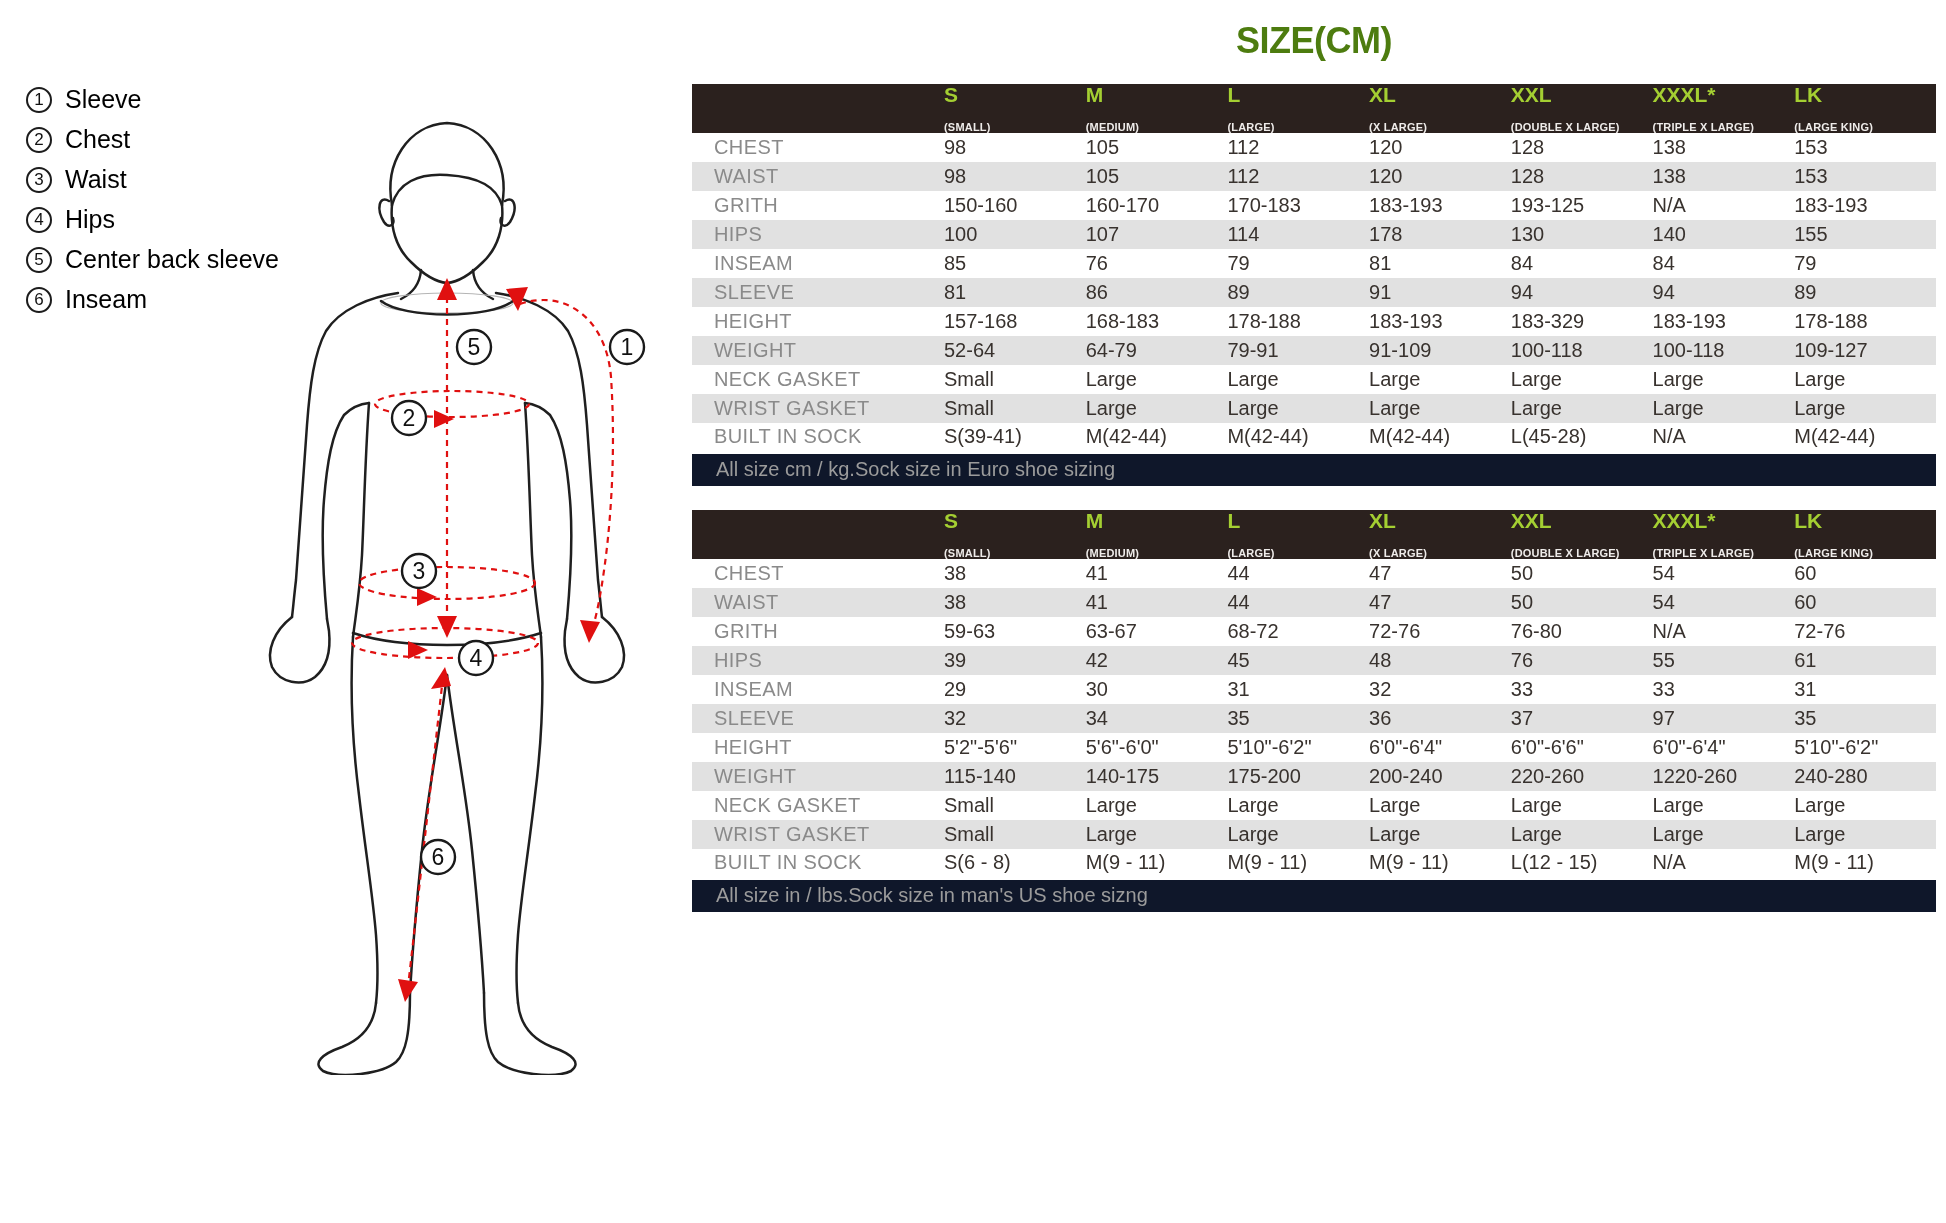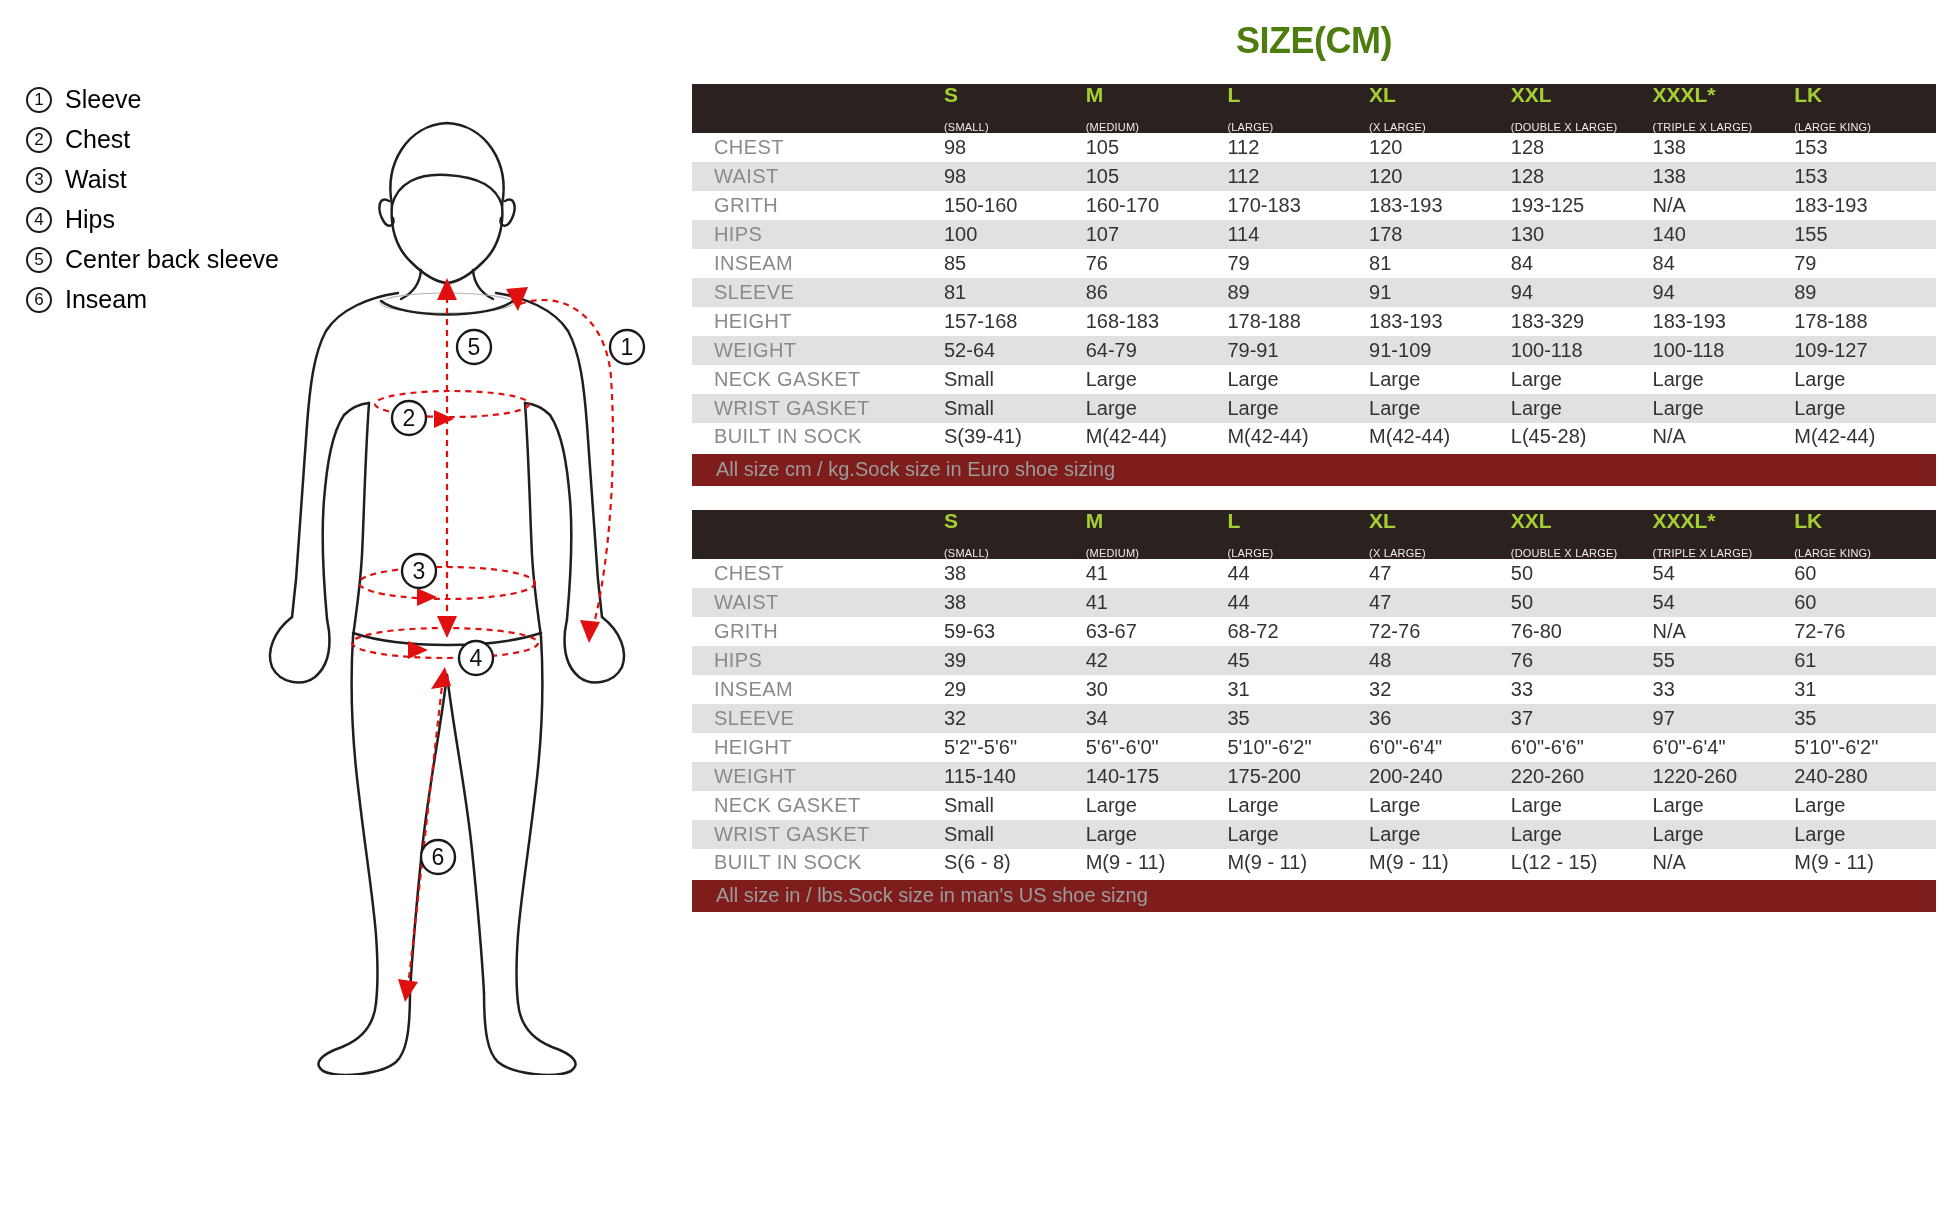--- a/index.html
+++ b/index.html
@@ -20,27 +20,27 @@
   
   .tables{position:absolute;left:692px;top:0;width:1244px;}
   .tables section{padding-top:20px;}
   .tables section.second{padding-top:24px;}
   .size-title{height:42px;line-height:42px;margin:0 0 22px 0;text-align:center;
               font-size:36px;font-weight:bold;letter-spacing:-0.5px;color:#4d7c0f;}
   table{width:100%;border-collapse:collapse;table-layout:fixed;}
   col.lblcol{width:252px;}
   thead th{background:var(--header-bg,#2b211e);height:44px;padding:0;text-align:left;vertical-align:middle;}
   thead th .code{font-size:21px;font-weight:bold;color:var(--green,#a4cf32);line-height:1.05;}
-  thead th .sub{font-size:11px;font-weight:400;color:#efecea;margin-top:15px;letter-spacing:0.2px;}
+  thead th .sub{font-size:11px;font-weight:700;color:#efecea;margin-top:15px;letter-spacing:0.2px;}
   tbody tr{height:29px;}
   tbody tr:nth-child(even){background:#e1e1e1;}
   tbody th{font-weight:400;text-align:left;padding:0 0 0 22px;font-size:20px;
            color:#8a8a8a;letter-spacing:0.4px;white-space:nowrap;}
   tbody td{font-size:20px;color:#38322e;padding:0;white-space:nowrap;}
-  tfoot td{background:#7f1d1d;border-top:4px solid #fff;color:#9b9b9b;
+  tfoot td{background:#0f172a;border-top:4px solid #fff;color:#9b9b9b;
            font-size:20px;padding:4px 0 5px 24px;}
 </style>
 </head>
 <body>
 
 <div class="canvas">
 
   <div class="legend">
     <div class="legend-item">
       <span class="lnum">1</span>

